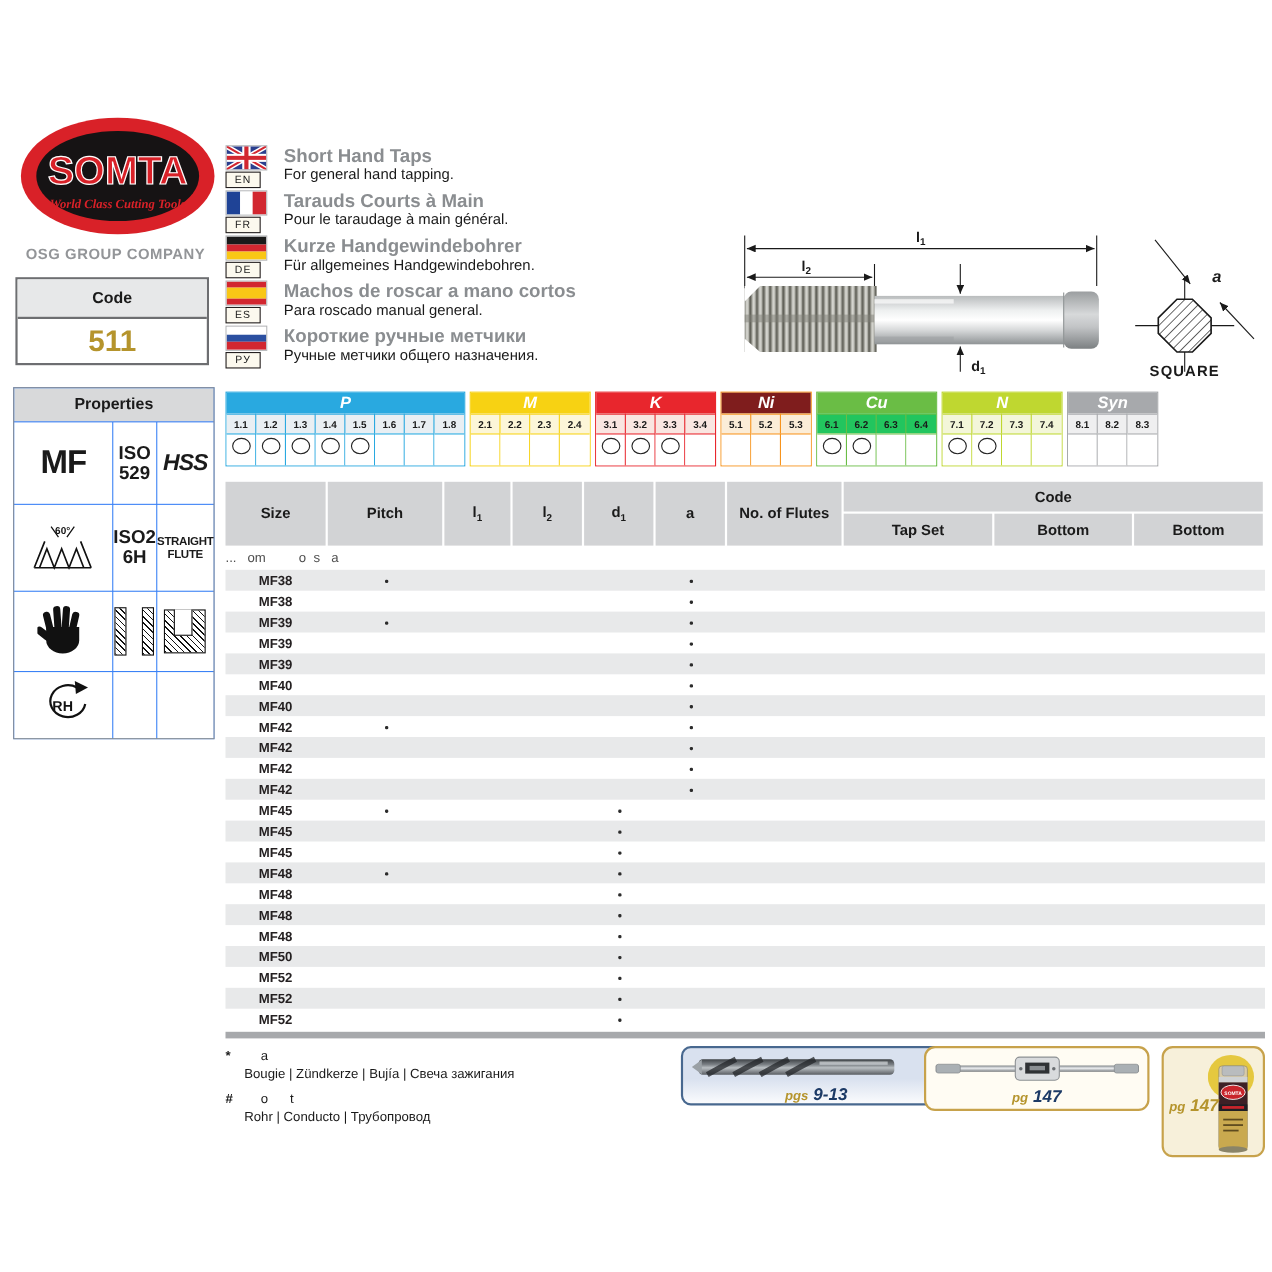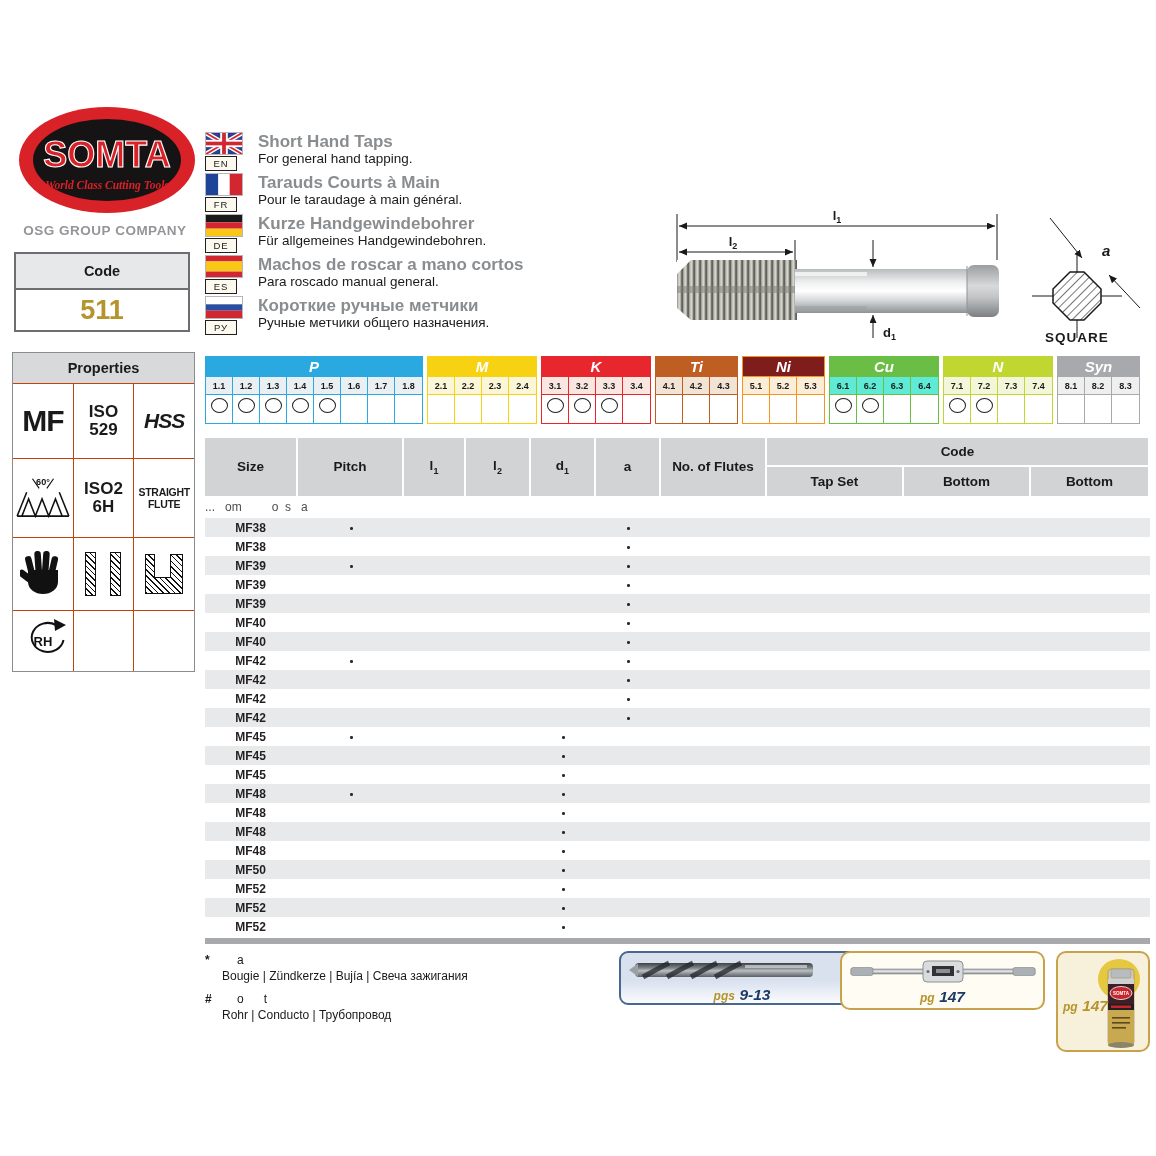--- a/index.html
+++ b/index.html
@@ -10,22 +10,22 @@
   
   #company{left:8px;top:223px;width:194px;text-align:center;font-size:13.5px;font-weight:bold;
            color:#939598;letter-spacing:.5px;}
   #code-box{left:14px;top:252px;width:172px;border:2px solid #6d6e71;}
   #code-box .code-head{height:34px;background:#e7e8e9;border-bottom:2px solid #6d6e71;
            display:flex;align-items:center;justify-content:center;font-weight:bold;font-size:14.5px;}
   #code-box .code-val{height:40px;display:flex;align-items:center;justify-content:center;
            font-weight:bold;font-size:27px;}
 
   
-  #properties{left:12px;top:352px;width:181px;background:#c2410c;border:1px solid #8a8d90;
-              display:grid;grid-template-columns:1fr 1fr 1fr;gap:1px;}
+  #properties{left:12px;top:352px;width:181px;background:#3b82f6;border:1px solid #8a8d90;
+              display:grid;grid-template-columns:1fr;gap:1px;}
   .props-title{grid-column:1/4;background:#d8d9da;height:30px;display:flex;align-items:center;
                justify-content:center;font-weight:bold;font-size:14.5px;}
   .props-cell{background:#fff;display:flex;flex-direction:column;align-items:center;justify-content:center;}
   .pt-xl{font-size:30px;font-weight:bold;letter-spacing:-1px;}
   .pt-lg{font-size:21px;font-weight:bold;font-style:italic;letter-spacing:-1px;}
   .pt-md{font-size:17px;font-weight:bold;line-height:1.05;text-align:center;}
   .pt-sm{font-size:10.5px;font-weight:bold;line-height:1.15;text-align:center;letter-spacing:-.3px;}
   .hole{position:relative;}
   .hole.through{width:36px;height:44px;}
   .hole .bar{position:absolute;top:0;bottom:0;width:9px;border:1.5px solid #111;
@@ -415,49 +415,36 @@
           </div>
           <div class="mat-cc" style="border-color: rgb(232, 38, 45);">
             <div class="mat-circle"></div>
           </div>
           <div class="mat-cc" style="border-color: rgb(232, 38, 45);">
             <div class="mat-circle"></div>
           </div>
           <div class="mat-cc" style="border-color: rgb(232, 38, 45);"></div>
         </div>
       </div>
-      <div class="mat-group" style="border-color: rgb(190, 94, 34);">
-        <div class="mat-head" style="background: rgb(190, 94, 34);">Ti</div>
-        <div class="mat-nums" style="background: rgb(243, 227, 213);">
-          <div class="mat-num" style="border-color: rgb(190, 94, 34);">4.1</div>
-          <div class="mat-num" style="border-color: rgb(190, 94, 34);">4.2</div>
-          <div class="mat-num" style="border-color: rgb(190, 94, 34);">4.3</div>
-        </div>
-        <div class="mat-circles">
-          <div class="mat-cc" style="border-color: rgb(190, 94, 34);"></div>
-          <div class="mat-cc" style="border-color: rgb(190, 94, 34);"></div>
-          <div class="mat-cc" style="border-color: rgb(190, 94, 34);"></div>
-        </div>
-      </div>
       <div class="mat-group" style="border-color: rgb(247, 148, 29);">
         <div class="mat-head" style="background: #7f1d1d;">Ni</div>
         <div class="mat-nums" style="background: rgb(251, 237, 216);">
           <div class="mat-num" style="border-color: rgb(247, 148, 29);">5.1</div>
           <div class="mat-num" style="border-color: rgb(247, 148, 29);">5.2</div>
           <div class="mat-num" style="border-color: rgb(247, 148, 29);">5.3</div>
         </div>
         <div class="mat-circles">
           <div class="mat-cc" style="border-color: rgb(247, 148, 29);"></div>
           <div class="mat-cc" style="border-color: rgb(247, 148, 29);"></div>
           <div class="mat-cc" style="border-color: rgb(247, 148, 29);"></div>
         </div>
       </div>
       <div class="mat-group" style="border-color: rgb(106, 189, 69);">
         <div class="mat-head" style="background: rgb(106, 189, 69);">Cu</div>
-        <div class="mat-nums" style="background: #5eead4;">
+        <div class="mat-nums" style="background: #22c55e;">
           <div class="mat-num" style="border-color: rgb(106, 189, 69);">6.1</div>
           <div class="mat-num" style="border-color: rgb(106, 189, 69);">6.2</div>
           <div class="mat-num" style="border-color: rgb(106, 189, 69);">6.3</div>
           <div class="mat-num" style="border-color: rgb(106, 189, 69);">6.4</div>
         </div>
         <div class="mat-circles">
           <div class="mat-cc" style="border-color: rgb(106, 189, 69);">
             <div class="mat-circle"></div>
           </div>
           <div class="mat-cc" style="border-color: rgb(106, 189, 69);">

